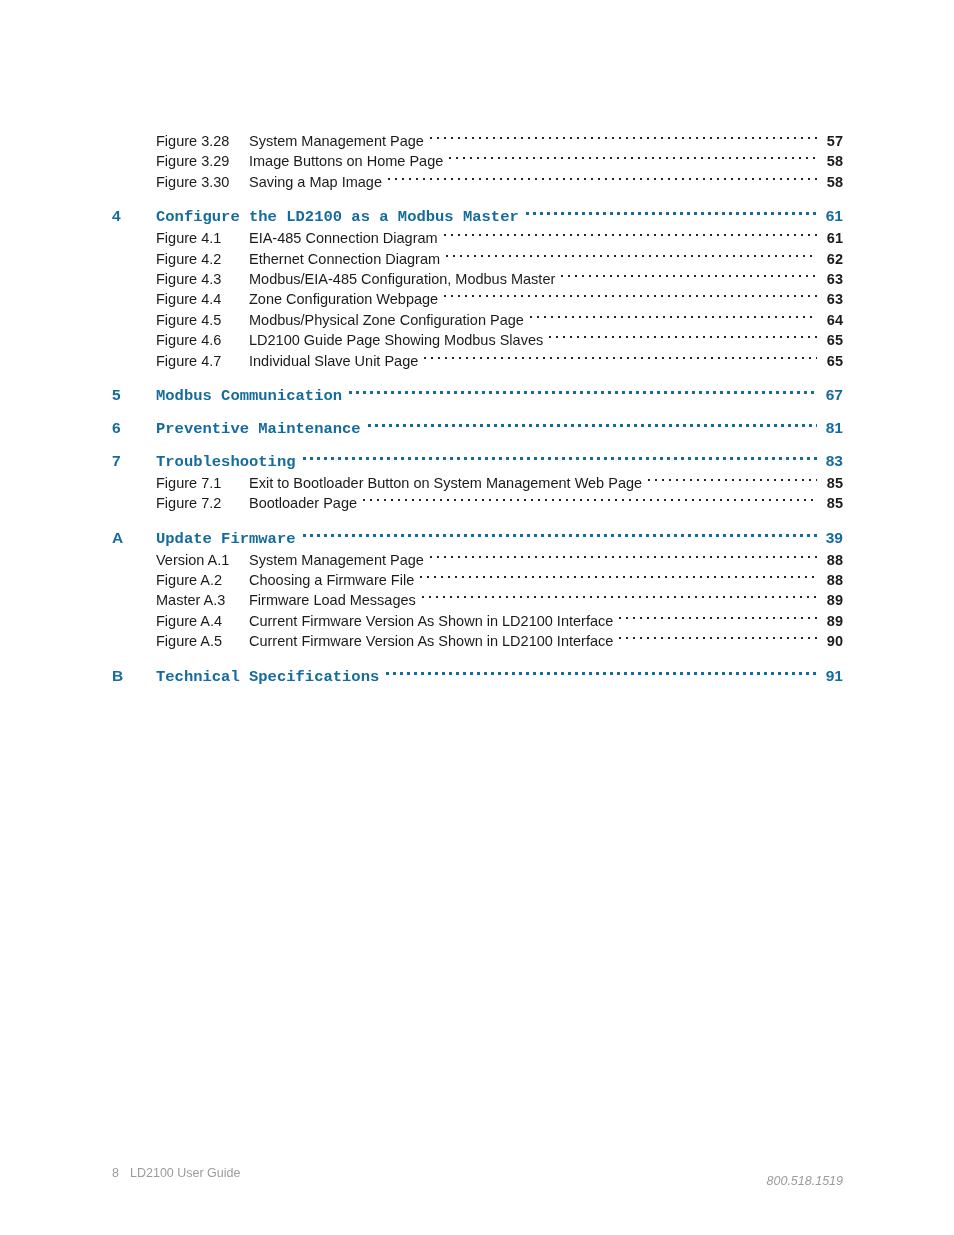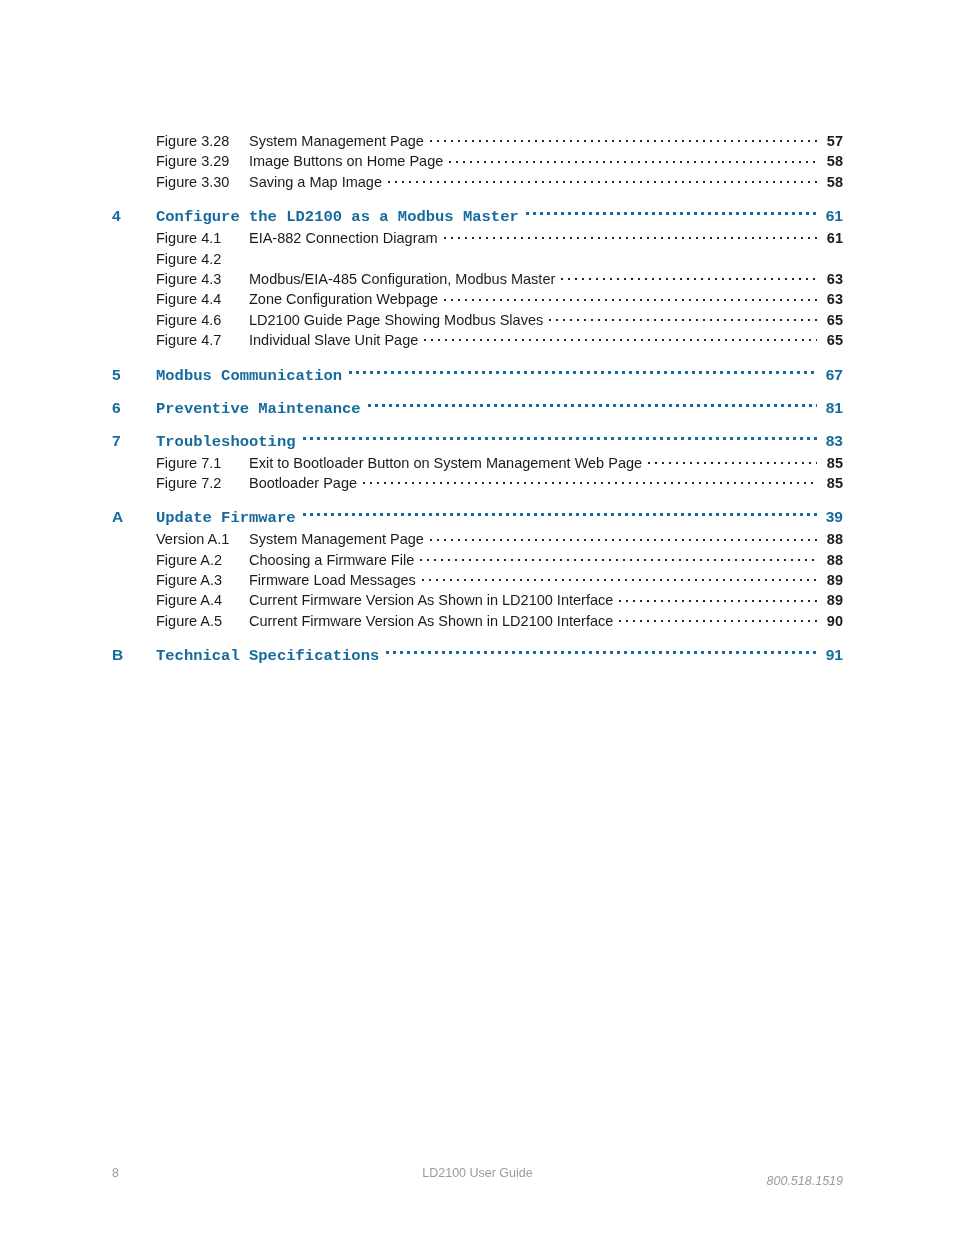--- a/index.html
+++ b/index.html
@@ -100,21 +100,21 @@
     padding-left: 44px;   
   }
   .fig .spacer {
     
     flex: 1 1 auto;
     min-width: 2px;
   }
   .fig .namewrap {
     flex: 0 0 auto;
     display: flex;
-    align-items: center;
+    align-items: flex-start;
     width: 594px;          
     margin-left: 8px;
   }
   .fig .name {
     flex: 0 0 auto;
     padding-right: 6px;
   }
   .fig .leader {
     flex: 1 1 auto;
     overflow: hidden;
@@ -146,21 +146,21 @@
     position: absolute;
     left: 112px;
     top: 1164px;
     width: 731px;
     height: 18px;
     color: #9b9b9b;
     font-size: 12.5px;
     line-height: 18px;
   }
   #footer .f-left   { position: absolute; left: 0;  top: 0; }
-  #footer .f-center { position: absolute; left: 0; right: 0; top: 0; text-align: center; }
+  #footer .f-center { position: absolute; left: 18px; right: 0; top: 0; }
   #footer .f-right  { position: absolute; right: 0; top: 8px; text-align: right; font-style: italic; }
 </style>
 </head>
 <body>
 
 <div id="page">
 
   <div id="toc">
       <div class="row fig">
         <span class="label">Figure 3.28</span>
@@ -194,45 +194,59 @@
         <span class="num">4</span>
         <span class="title">Configure the LD2100 as a Modbus Master</span>
         <span class="leader"></span>
         <span class="pg">61</span>
       </div>
       <div style="height: 2px;"></div>
       <div class="row fig">
         <span class="label">Figure 4.1</span>
         <span class="spacer"></span>
         <span class="namewrap">
-          <span class="name">EIA-882 Connection Diagram</span>
+          <span class="name">EIA-485 Connection Diagram</span>
           <span class="leader"></span>
           <span class="pg">61</span>
         </span>
       </div>
       <div class="row fig">
         <span class="label">Figure 4.2</span>
         <span class="spacer"></span>
+        <span class="namewrap">
+          <span class="name">Ethernet Connection Diagram</span>
+          <span class="leader"></span>
+          <span class="pg">62</span>
+        </span>
       </div>
       <div class="row fig">
         <span class="label">Figure 4.3</span>
         <span class="spacer"></span>
         <span class="namewrap">
           <span class="name">Modbus/EIA-485 Configuration, Modbus Master</span>
           <span class="leader"></span>
           <span class="pg">63</span>
         </span>
       </div>
       <div class="row fig">
         <span class="label">Figure 4.4</span>
         <span class="spacer"></span>
         <span class="namewrap">
           <span class="name">Zone Configuration Webpage</span>
           <span class="leader"></span>
           <span class="pg">63</span>
+        </span>
+      </div>
+      <div class="row fig">
+        <span class="label">Figure 4.5</span>
+        <span class="spacer"></span>
+        <span class="namewrap">
+          <span class="name">Modbus/Physical Zone Configuration Page</span>
+          <span class="leader"></span>
+          <span class="pg">64</span>
         </span>
       </div>
       <div class="row fig">
         <span class="label">Figure 4.6</span>
         <span class="spacer"></span>
         <span class="namewrap">
           <span class="name">LD2100 Guide Page Showing Modbus Slaves</span>
           <span class="leader"></span>
           <span class="pg">65</span>
         </span>
@@ -306,21 +320,21 @@
       <div class="row fig">
         <span class="label">Figure A.2</span>
         <span class="spacer"></span>
         <span class="namewrap">
           <span class="name">Choosing a Firmware File</span>
           <span class="leader"></span>
           <span class="pg">88</span>
         </span>
       </div>
       <div class="row fig">
-        <span class="label">Figure A.3</span>
+        <span class="label">Master A.3</span>
         <span class="spacer"></span>
         <span class="namewrap">
           <span class="name">Firmware Load Messages</span>
           <span class="leader"></span>
           <span class="pg">89</span>
         </span>
       </div>
       <div class="row fig">
         <span class="label">Figure A.4</span>
         <span class="spacer"></span>

